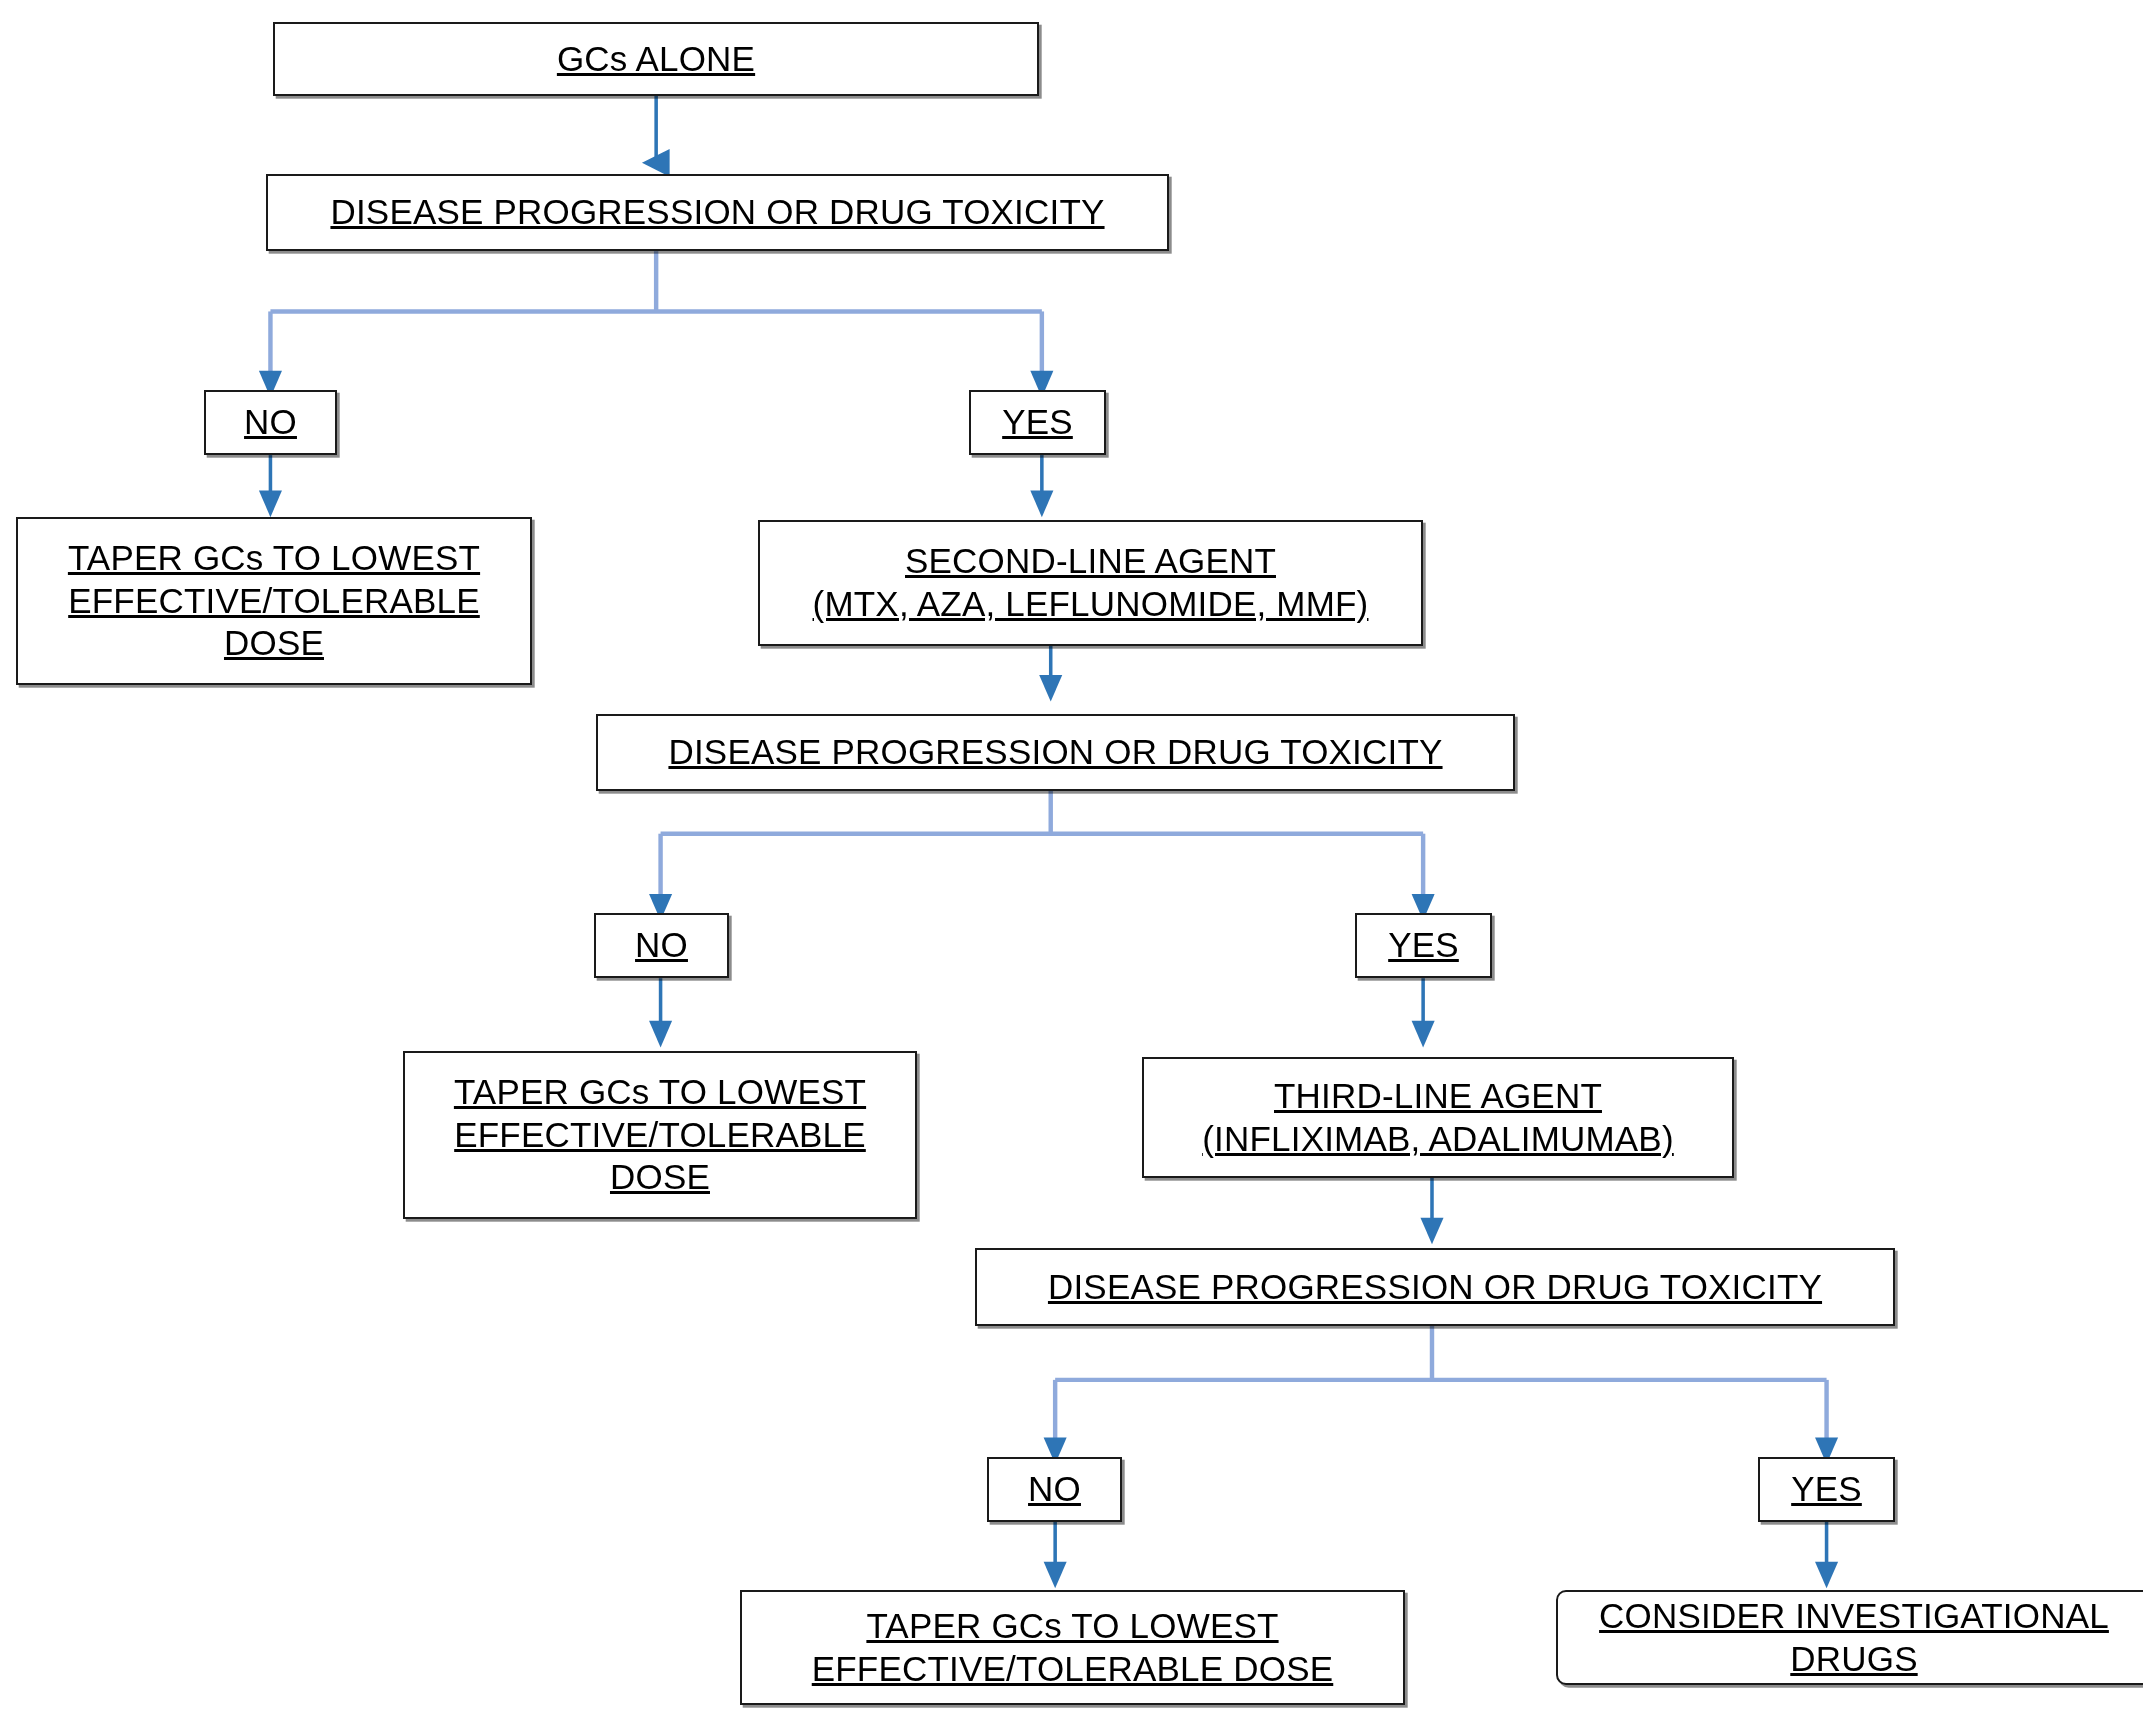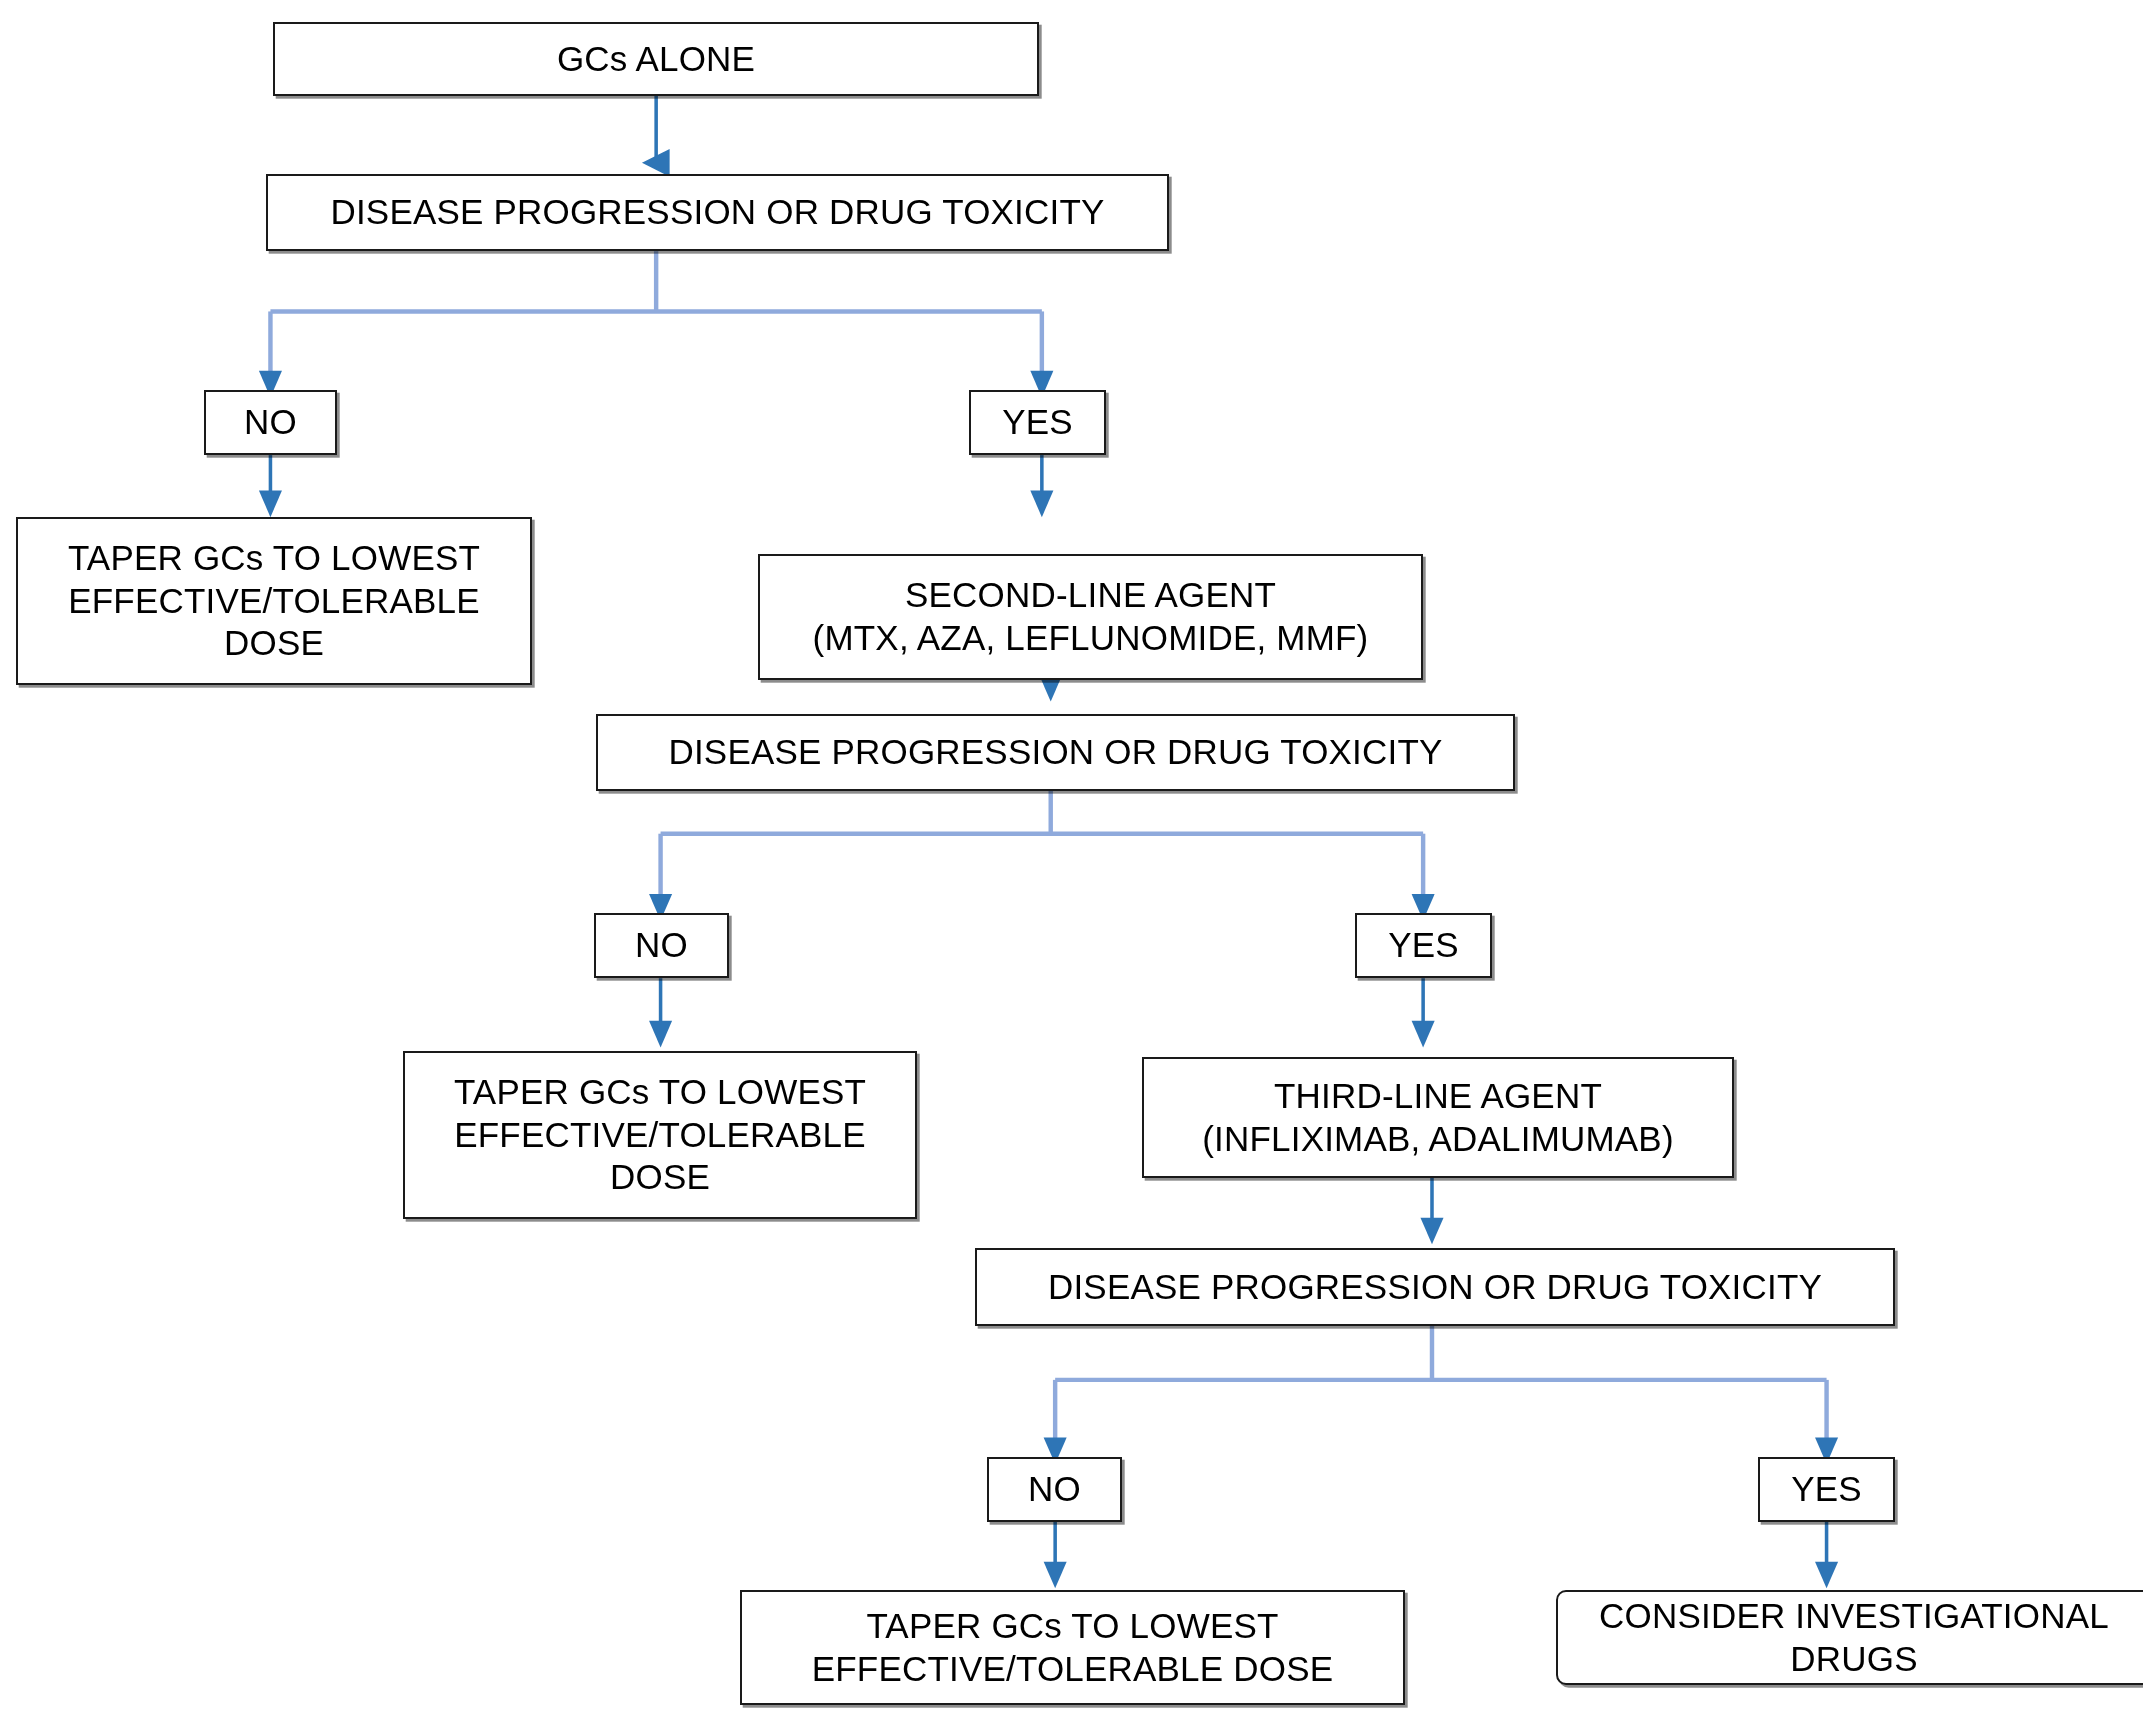--- a/index.html
+++ b/index.html
@@ -23,20 +23,21 @@
     box-shadow: 2.7px 2.7px 0 0 rgba(0,0,0,0.45);
     display: flex;
     align-items: center;
     justify-content: center;
     text-align: center;
     color: #000000;
     line-height: 1.22;
     letter-spacing: 0.2px;
     font-size: 35px;
     padding: 3.5px 8.9px;
+    text-decoration: underline;
   }
   .node .txt {
     display: block;
     white-space: pre-line;
   }
   .node.smallbox {
     font-size: 35px;
     padding: 16px;
   }
   
@@ -148,21 +149,21 @@
   <div class="node smallbox" style="left:969px; top:390px; width:137px; height:65px;">
     <span class="txt">YES</span>
   </div>
 
   <div class="node" style="left:16px; top:517px; width:516px; height:168px;">
     <span class="txt">TAPER GCs TO LOWEST
 EFFECTIVE/TOLERABLE
 DOSE</span>
   </div>
 
-  <div class="node" style="left:758px; top:520px; width:665px; height:126px;margin-top:34px;">
+  <div class="node" style="left:758px; top:520px; width:665px; height:126px;">
     <span class="txt">SECOND-LINE AGENT
 (MTX, AZA, LEFLUNOMIDE, MMF)</span>
   </div>
 
   <div class="node" style="left:596px; top:714px; width:919px; height:77px;">
     <span class="txt">DISEASE PROGRESSION OR DRUG TOXICITY</span>
   </div>
 
   <div class="node smallbox" style="left:594px; top:913px; width:135px; height:65px;">
     <span class="txt">NO</span>

